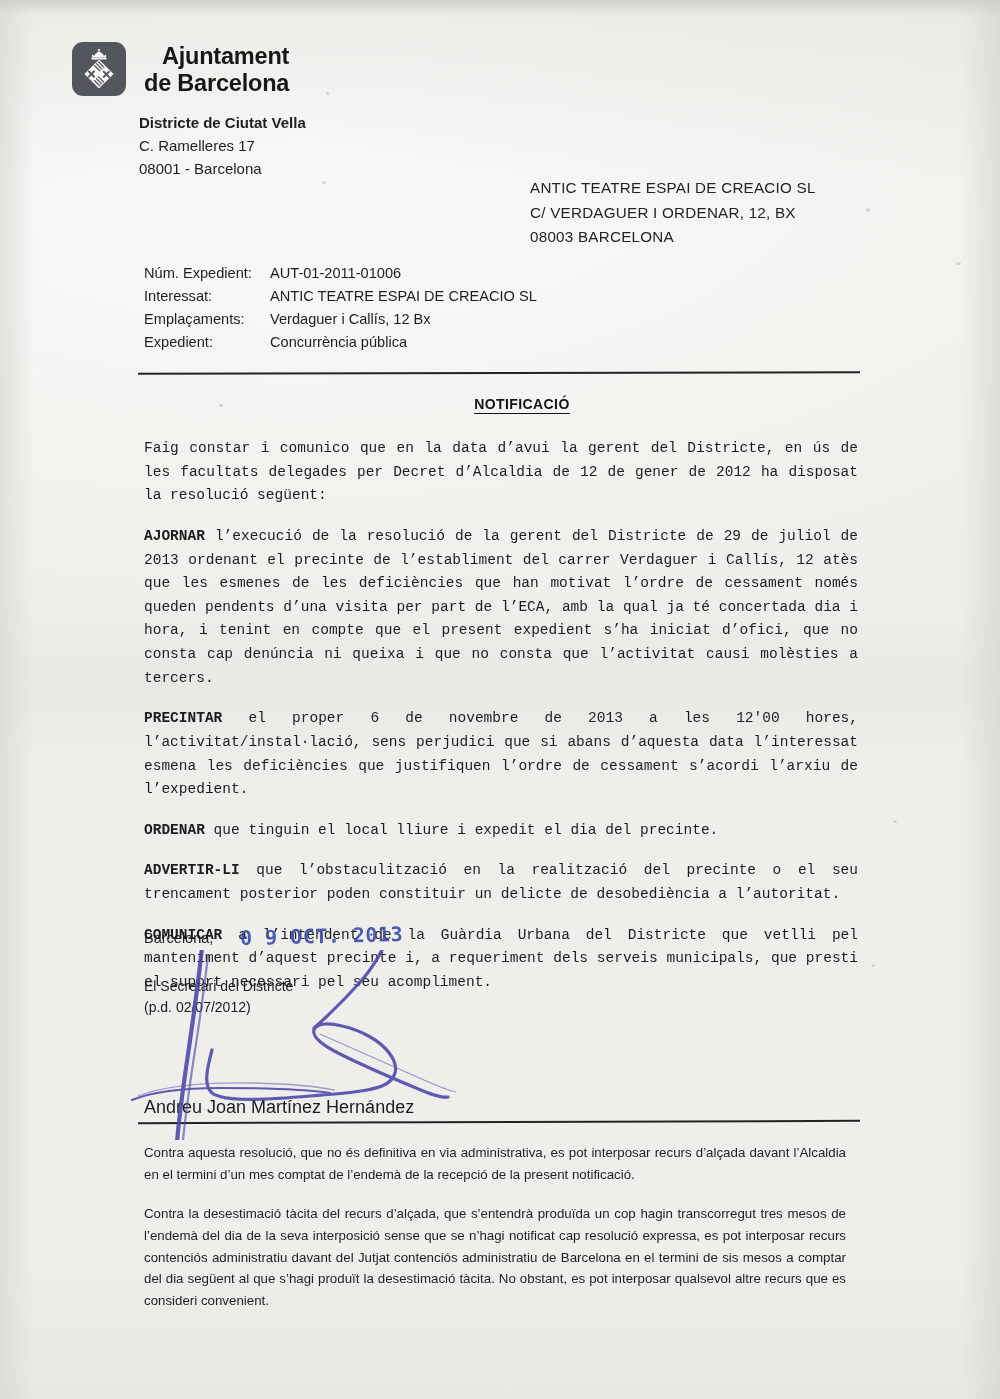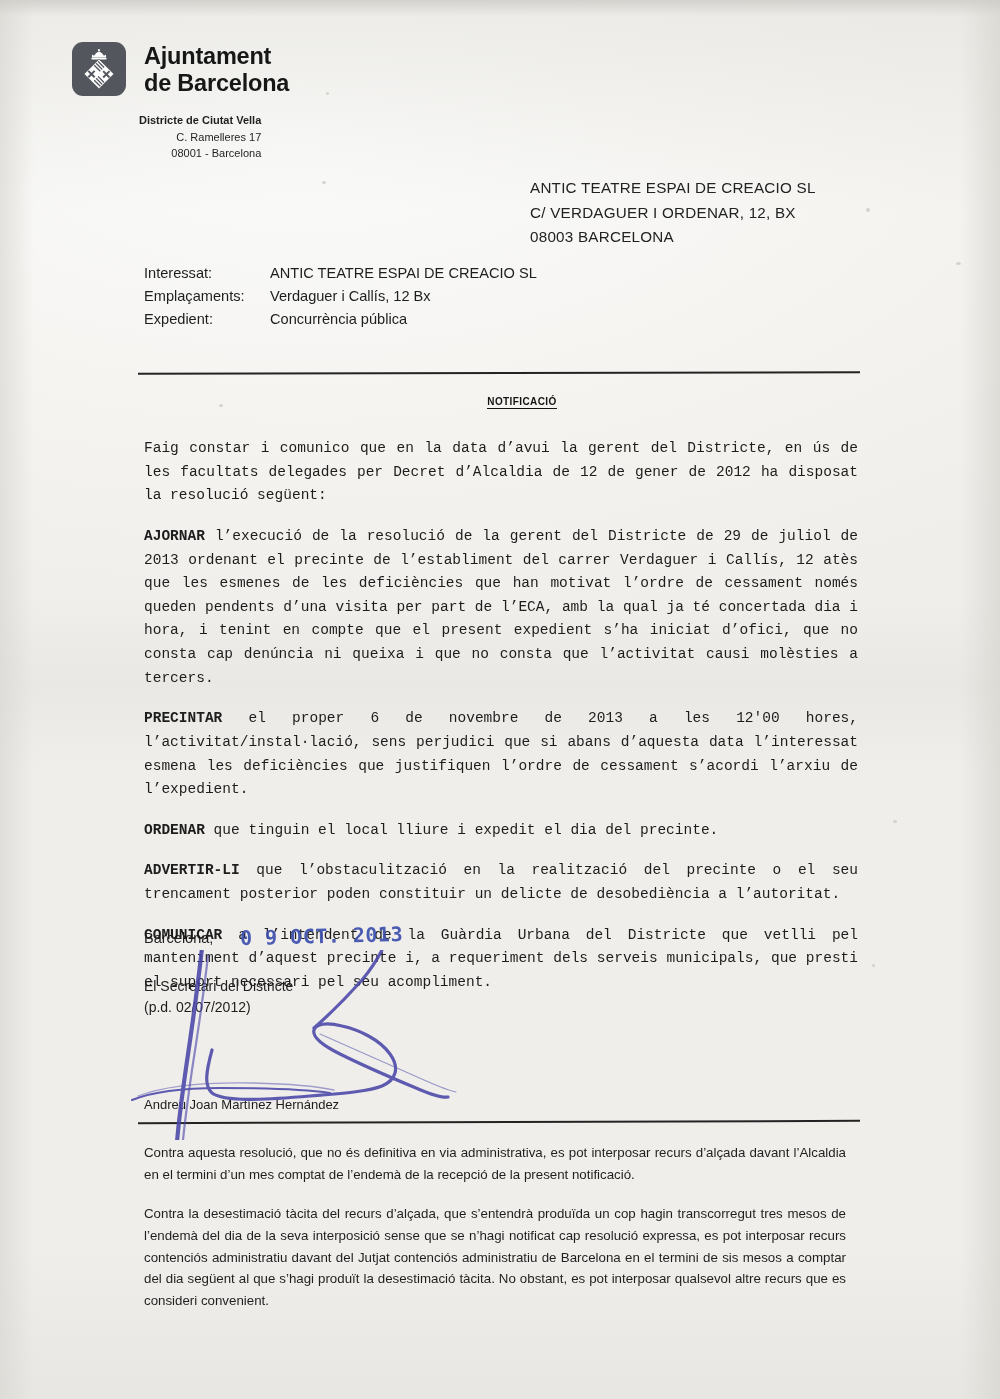--- a/index.html
+++ b/index.html
@@ -36,20 +36,21 @@
   .edge-top { position:absolute; top:0; left:0; right:0; height:16px; background: linear-gradient(180deg, rgba(205,204,199,0.8), rgba(255,255,255,0)); pointer-events:none; }
 
   
   .letterhead {
     position: absolute;
     left: 72px;
     top: 42px;
     display: flex;
     align-items: flex-start;
     gap: 18px;
+    text-align: right;
   }
   .crest {
     width: 54px;
     height: 54px;
     border-radius: 11px;
     background: #53565c;
     display: flex;
     align-items: center;
     justify-content: center;
     flex: none;
@@ -63,24 +64,23 @@
     letter-spacing: -0.2px;
     color: #171717;
     padding-top: 1px;
   }
   .brand div { white-space: nowrap; }
 
   .dept {
     position: absolute;
     left: 139px;
     top: 112px;
-    font-size: 11px;
+    font-size: 15px;
     line-height: 1.52;
     color: #1f1f1f;
-    text-align: right;
   }
   .dept .strong { font-weight: bold; }
 
   
   .addressee {
     position: absolute;
     left: 530px;
     top: 176px;
     font-size: 15.2px;
     line-height: 1.62;
@@ -111,21 +111,21 @@
   }
   .rule.top { top: 372px; transform: rotate(-0.12deg); }
   .rule.bottom { top: 1121px; transform: rotate(-0.18deg); }
 
   
   .doc-title {
     position: absolute;
     left: 0; right: 0;
     top: 396px;
     text-align: center;
-    font-size: 10px;
+    font-size: 14px;
     font-weight: bold;
     letter-spacing: 0.4px;
     color: #141414;
     margin-left: 44px;
   }
   .doc-title span {
     border-bottom: 1.6px solid #141414;
     padding-bottom: 1px;
   }
 
@@ -174,21 +174,21 @@
     white-space: nowrap;
   }
   .sig-role {
     margin-top: 20px;
     font-size: 14px;
     line-height: 1.52;
     color: #1d1d1d;
   }
   .sig-name {
     margin-top: 78px;
-    font-size: 13px;
+    font-size: 18px;
     color: #1d1d1d;
   }
   .scribble {
     position: absolute;
     left: -20px;
     top: 20px;
     width: 360px;
     height: 190px;
     pointer-events: none;
   }
@@ -280,20 +280,24 @@
     <div>08001 - Barcelona</div>
   </div>
 
   <div class="addressee">
     <div>ANTIC TEATRE ESPAI DE CREACIO SL</div>
     <div>C/ VERDAGUER I ORDENAR, 12, BX</div>
     <div>08003 BARCELONA</div>
   </div>
 
   <div class="meta">
+    <div class="meta-row">
+      <span class="meta-key">Núm. Expedient:</span>
+      <span class="meta-val">AUT-01-2011-01006</span>
+    </div>
     <div class="meta-row">
       <span class="meta-key">Interessat:</span>
       <span class="meta-val">ANTIC TEATRE ESPAI DE CREACIO SL</span>
     </div>
     <div class="meta-row">
       <span class="meta-key">Emplaçaments:</span>
       <span class="meta-val">Verdaguer i Callís, 12 Bx</span>
     </div>
     <div class="meta-row">
       <span class="meta-key">Expedient:</span>

